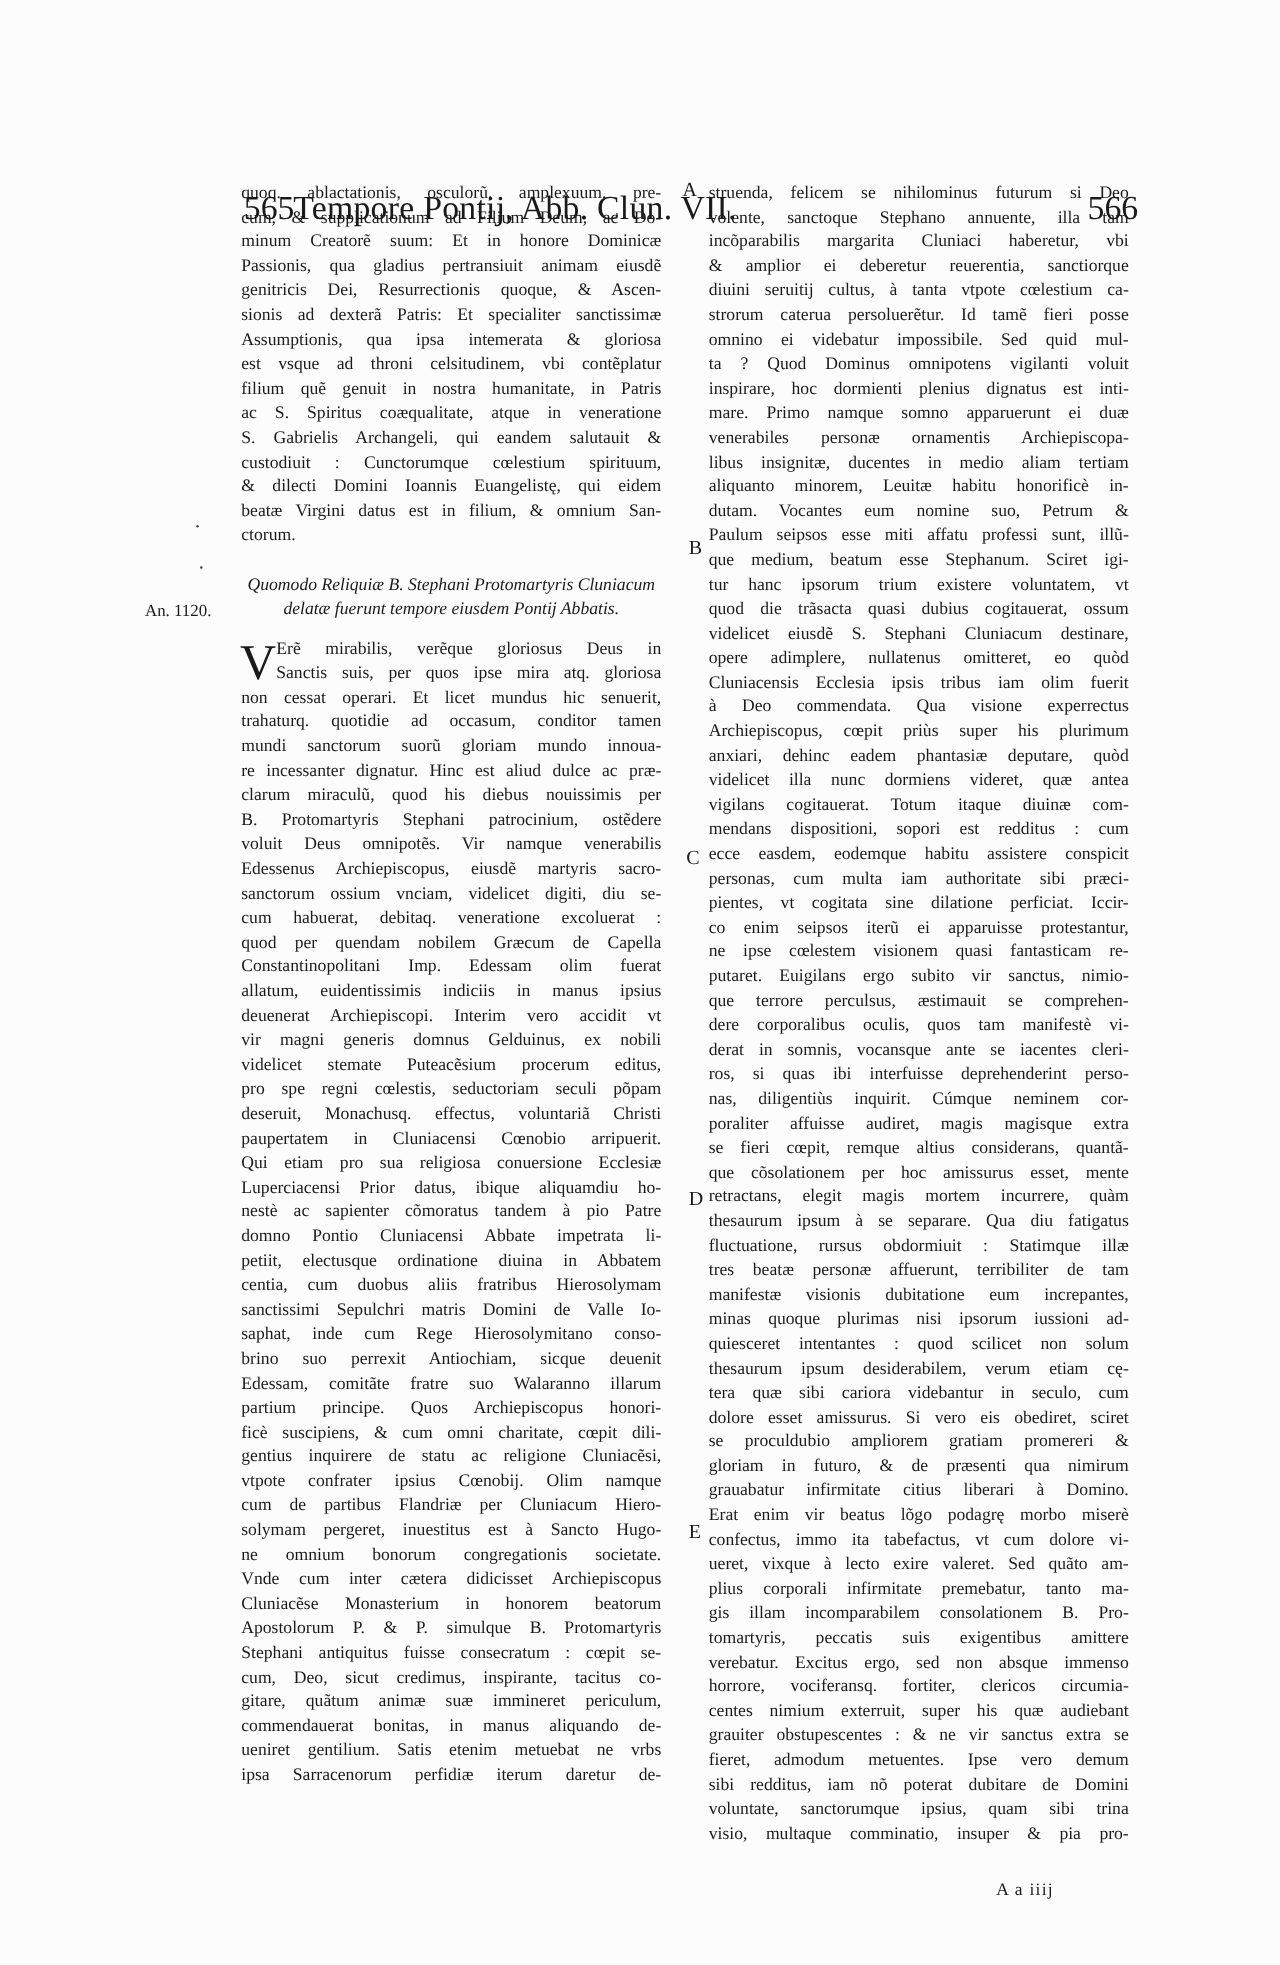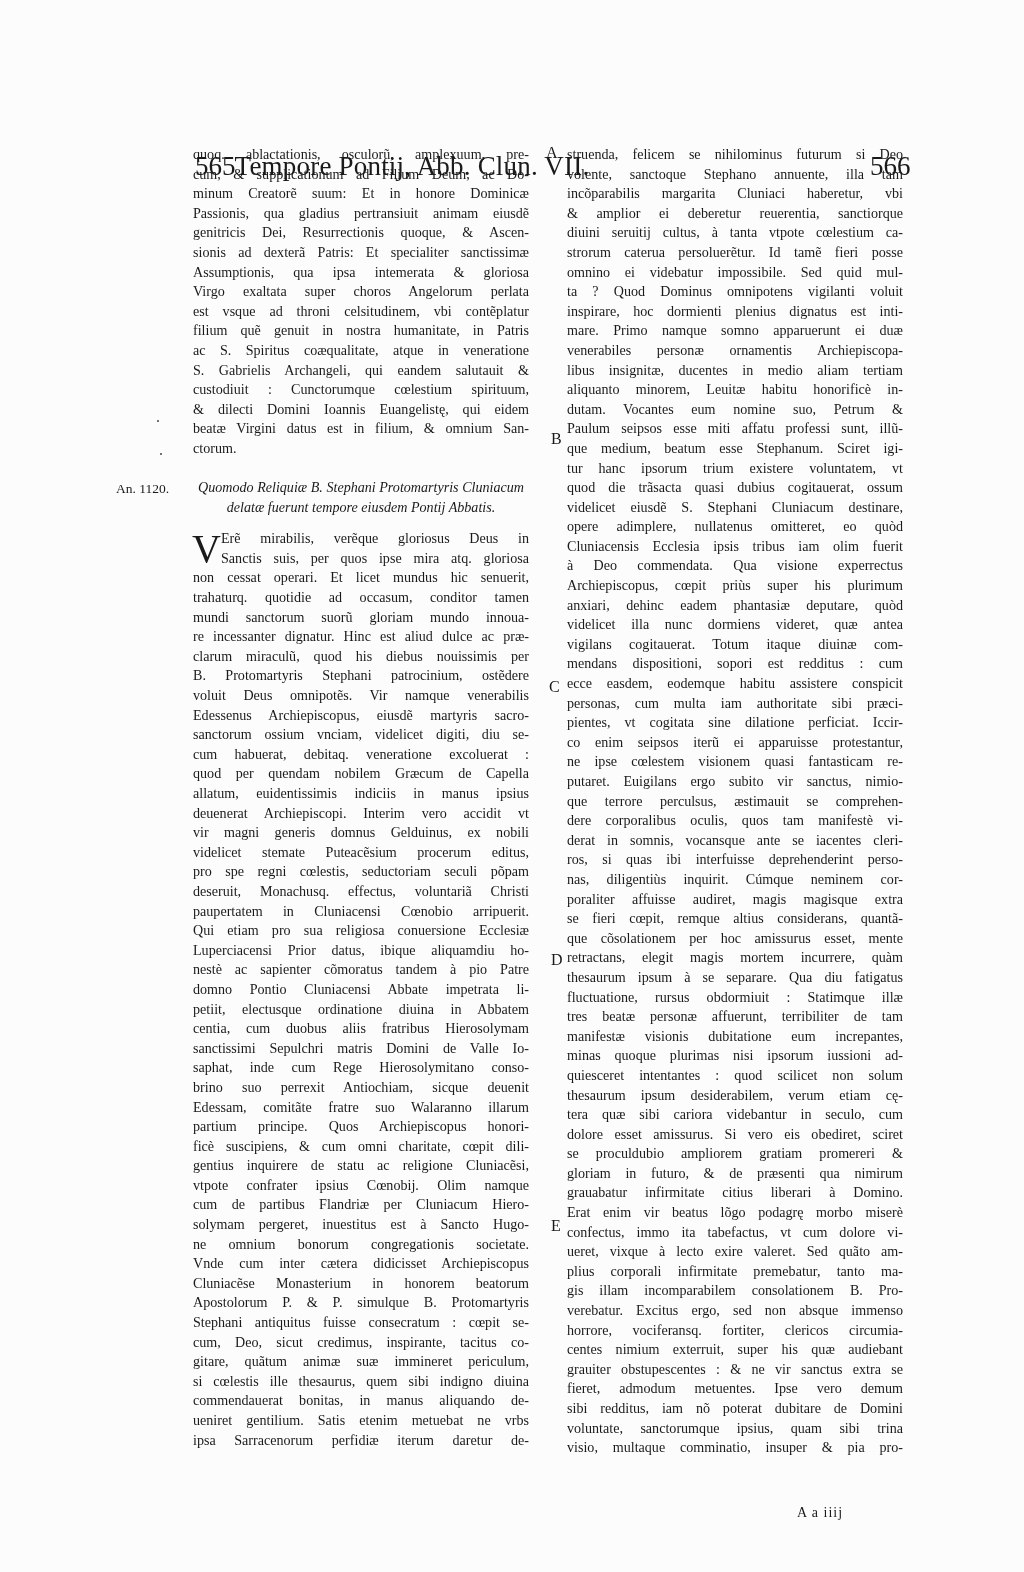--- a/index.html
+++ b/index.html
@@ -45,21 +45,20 @@
 
 <div class="col col-left">
   <div>
     <span class="ln">quoq. ablactationis, osculorũ, amplexuum, pre-</span>
     <span class="ln">cum, &amp; supplicationum ad Filium Deum, ac Do-</span>
     <span class="ln">minum Creatorẽ suum: Et in honore Dominicæ</span>
     <span class="ln">Passionis, qua gladius pertransiuit animam eiusdẽ</span>
     <span class="ln">genitricis Dei, Resurrectionis quoque, &amp; Ascen-</span>
     <span class="ln">sionis ad dexterã Patris: Et specialiter sanctissimæ</span>
     <span class="ln">Assumptionis, qua ipsa intemerata &amp; gloriosa</span>
-    <span class="ln">Virgo exaltata super choros Angelorum perlata</span>
     <span class="ln">est vsque ad throni celsitudinem, vbi contẽplatur</span>
     <span class="ln">filium quẽ genuit in nostra humanitate, in Patris</span>
     <span class="ln">ac S. Spiritus coæqualitate, atque in veneratione</span>
     <span class="ln">S. Gabrielis Archangeli, qui eandem salutauit &amp;</span>
     <span class="ln">custodiuit : Cunctorumque cœlestium spirituum,</span>
     <span class="ln">&amp; dilecti Domini Ioannis Euangelistę, qui eidem</span>
     <span class="ln">beatæ Virgini datus est in filium, &amp; omnium San-</span>
     <span class="ln last">ctorum.</span>
   </div>
   <div class="gap"></div>
@@ -76,20 +75,21 @@
     <span class="ln">trahaturq. quotidie ad occasum, conditor tamen</span>
     <span class="ln">mundi sanctorum suorũ gloriam mundo innoua-</span>
     <span class="ln">re incessanter dignatur. Hinc est aliud dulce ac præ-</span>
     <span class="ln">clarum miraculũ, quod his diebus nouissimis per</span>
     <span class="ln">B. Protomartyris Stephani patrocinium, ostẽdere</span>
     <span class="ln">voluit Deus omnipotẽs. Vir namque venerabilis</span>
     <span class="ln">Edessenus Archiepiscopus, eiusdẽ martyris sacro-</span>
     <span class="ln">sanctorum ossium vnciam, videlicet digiti, diu se-</span>
     <span class="ln">cum habuerat, debitaq. veneratione excoluerat :</span>
     <span class="ln">quod per quendam nobilem Græcum de Capella</span>
+    <span class="ln">Constantinopolitani Imp. Edessam olim fuerat</span>
     <span class="ln">allatum, euidentissimis indiciis in manus ipsius</span>
     <span class="ln">deuenerat Archiepiscopi. Interim vero accidit vt</span>
     <span class="ln">vir magni generis domnus Gelduinus, ex nobili</span>
     <span class="ln">videlicet stemate Puteacẽsium procerum editus,</span>
     <span class="ln">pro spe regni cœlestis, seductoriam seculi põpam</span>
     <span class="ln">deseruit, Monachusq. effectus, voluntariã Christi</span>
     <span class="ln">paupertatem in Cluniacensi Cœnobio arripuerit.</span>
     <span class="ln">Qui etiam pro sua religiosa conuersione Ecclesiæ</span>
     <span class="ln">Luperciacensi Prior datus, ibique aliquamdiu ho-</span>
     <span class="ln">nestè ac sapienter cõmoratus tandem à pio Patre</span>
@@ -106,21 +106,20 @@
     <span class="ln">vtpote confrater ipsius Cœnobij. Olim namque</span>
     <span class="ln">cum de partibus Flandriæ per Cluniacum Hiero-</span>
     <span class="ln">solymam pergeret, inuestitus est à Sancto Hugo-</span>
     <span class="ln">ne omnium bonorum congregationis societate.</span>
     <span class="ln">Vnde cum inter cætera didicisset Archiepiscopus</span>
     <span class="ln">Cluniacẽse Monasterium in honorem beatorum</span>
     <span class="ln">Apostolorum P. &amp; P. simulque B. Protomartyris</span>
     <span class="ln">Stephani antiquitus fuisse consecratum : cœpit se-</span>
     <span class="ln">cum, Deo, sicut credimus, inspirante, tacitus co-</span>
     <span class="ln">gitare, quãtum animæ suæ immineret periculum,</span>
-    <span class="ln">si cœlestis ille thesaurus, quem sibi indigno diuina</span>
     <span class="ln">commendauerat bonitas, in manus aliquando de-</span>
     <span class="ln">ueniret gentilium. Satis etenim metuebat ne vrbs</span>
     <span class="ln">ipsa Sarracenorum perfidiæ iterum daretur de-</span>
   </div>
 </div>
 
 <div class="col col-right">
   <span class="ln">struenda, felicem se nihilominus futurum si Deo</span>
   <span class="ln">volente, sanctoque Stephano annuente, illa tam</span>
   <span class="ln">incõparabilis margarita Cluniaci haberetur, vbi</span>
@@ -173,20 +172,21 @@
   <span class="ln">tera quæ sibi cariora videbantur in seculo, cum</span>
   <span class="ln">dolore esset amissurus. Si vero eis obediret, sciret</span>
   <span class="ln">se proculdubio ampliorem gratiam promereri &amp;</span>
   <span class="ln">gloriam in futuro, &amp; de præsenti qua nimirum</span>
   <span class="ln">grauabatur infirmitate citius liberari à Domino.</span>
   <span class="ln">Erat enim vir beatus lõgo podagrę morbo miserè</span>
   <span class="ln">confectus, immo ita tabefactus, vt cum dolore vi-</span>
   <span class="ln">ueret, vixque à lecto exire valeret. Sed quãto am-</span>
   <span class="ln">plius corporali infirmitate premebatur, tanto ma-</span>
   <span class="ln">gis illam incomparabilem consolationem B. Pro-</span>
+  <span class="ln">tomartyris, peccatis suis exigentibus amittere</span>
   <span class="ln">verebatur. Excitus ergo, sed non absque immenso</span>
   <span class="ln">horrore, vociferansq. fortiter, clericos circumia-</span>
   <span class="ln">centes nimium exterruit, super his quæ audiebant</span>
   <span class="ln">grauiter obstupescentes : &amp; ne vir sanctus extra se</span>
   <span class="ln">fieret, admodum metuentes. Ipse vero demum</span>
   <span class="ln">sibi redditus, iam nõ poterat dubitare de Domini</span>
   <span class="ln">voluntate, sanctorumque ipsius, quam sibi trina</span>
   <span class="ln">visio, multaque comminatio, insuper &amp; pia pro-</span>
 </div>
 

